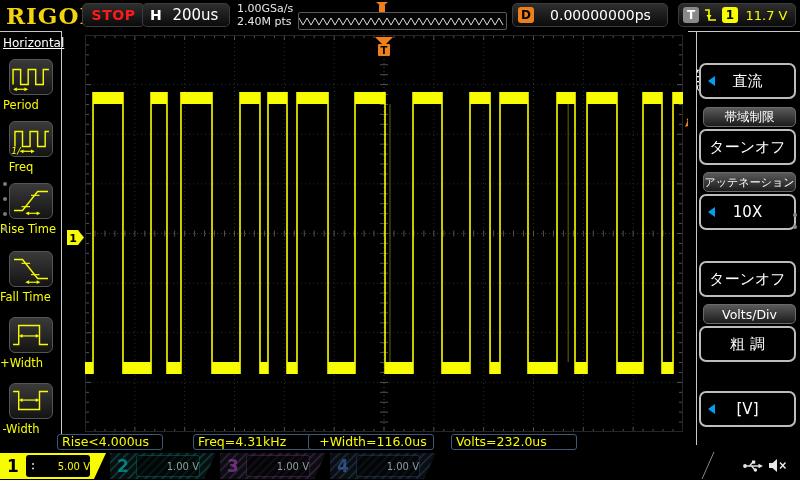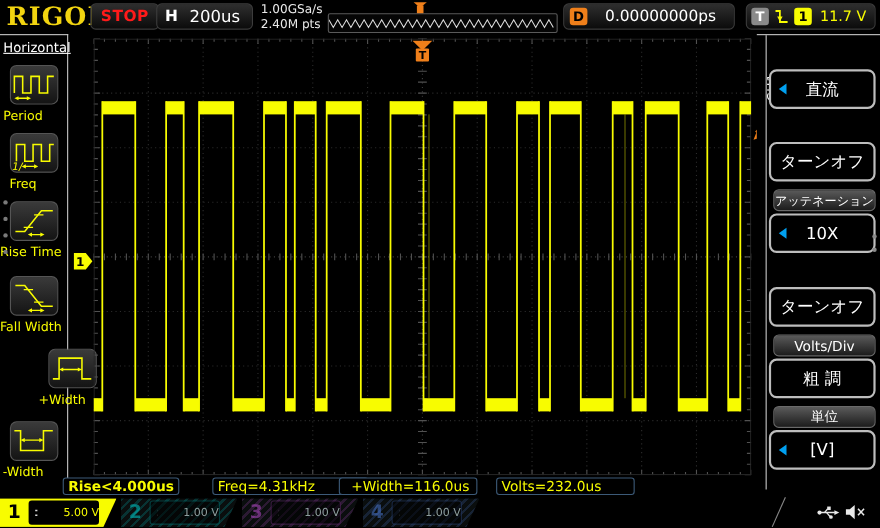--- a/index.html
+++ b/index.html
@@ -177,24 +177,24 @@
     <div class="lm-icon">
       <svg width="42" height="34" viewBox="0 0 44 36">
         <polyline points="4,8 13,8 29,28 40,28" fill="none" stroke="#f8fc00" stroke-width="1.5"></polyline>
         <line x1="12" y1="12" x2="21" y2="12" stroke="#f8fc00" stroke-width="1.2"></line>
         <line x1="22" y1="24" x2="31" y2="24" stroke="#f8fc00" stroke-width="1.2"></line>
         <line x1="19" y1="32" x2="29" y2="32" stroke="#f8fc00" stroke-width="1.2"></line>
         <polygon points="16,32 20,30 20,34" fill="#f8fc00"></polygon>
           <polygon points="32,32 28,30 28,34" fill="#f8fc00"></polygon>
       </svg>
     </div>
-    <div class="lm-label">Fall Width</div>
-  </div>
-
-  <div class="lm-item" style="top:283px;margin-left:35px;">
+    <div class="lm-label">Fall Time</div>
+  </div>
+
+  <div class="lm-item" style="top:283px;">
     <div class="lm-icon">
       <svg width="42" height="34" viewBox="0 0 44 36">
         <polyline points="3,28 9,28 9,8 31,8 31,28 40,28" fill="none" stroke="#f8fc00" stroke-width="1.5"></polyline>
         <line x1="12" y1="19" x2="28" y2="19" stroke="#f8fc00" stroke-width="1.3"></line>
         <polygon points="9,19 13,17 13,21" fill="#f8fc00"></polygon>
           <polygon points="31,19 27,17 27,21" fill="#f8fc00"></polygon>
       </svg>
     </div>
     <div class="lm-label">+Width</div>
   </div>
@@ -611,36 +611,37 @@
 <svg id="trig-level" width="16" height="18" style="top: 110.005px;">
   <rect x="6" y="1" width="5" height="12" transform="rotate(45 8.5 7)" fill="#ef7f1a"></rect>
   <polygon points="1,17 11,14 5,7" fill="#ef7f1a"></polygon>
 </svg>
 
 <svg id="ch1-marker" width="18" height="17" style="top: 228.994px;">
   <polygon points="0,1 11,1 17,8.5 11,16 0,16" fill="#f8fc00"></polygon>
   <text x="6" y="12.5" font-size="11" font-weight="bold" fill="#000" text-anchor="middle">1</text>
 </svg>
 
-<div class="meas" style="left:57px;width:106px;font-weight:bold;">Rise&lt;4.000us</div>
+<div class="meas" style="left:57px;width:106px;">Rise&lt;4.000us</div>
 <div class="meas" style="left:193px;width:142px;">Freq=4.31kHz</div>
 <div class="meas" style="left:308px;width:126px;text-align:center;">+Width=116.0us</div>
 <div class="meas" style="left:451px;width:126px;">Volts=232.0us</div>
 
 <div id="rightmenu">
   <div id="rm-line"></div>
   <div id="rm-ch">CH1</div>
 
   <div class="rm-item" style="top:9px;">
     <div class="rm-value">
       <span class="rm-arrow"></span>
       <span>直流</span>
     </div>
   </div>
   <div class="rm-item" style="top:75px;">
+    <div class="rm-header">帯域制限</div>
     <div class="rm-value">
 
       <span>ターンオフ</span>
     </div>
   </div>
   <div class="rm-item" style="top:140px;">
     <div class="rm-header" style="font-size:11px;">アッテネーション</div>
     <div class="rm-value">
       <span class="rm-arrow"></span>
       <span>10X</span>
@@ -653,21 +654,20 @@
     </div>
   </div>
   <div class="rm-item" style="top:272px;">
     <div class="rm-header">Volts/Div</div>
     <div class="rm-value">
 
       <span>粗 調</span>
     </div>
   </div>
   <div class="rm-item" style="top:337px;">
-    <div class="rm-header">単位</div>
     <div class="rm-value">
       <span class="rm-arrow"></span>
       <span>[V]</span>
     </div>
   </div>
 
   <div class="page-dot" style="top:181px;"></div>
   <div class="page-dot" style="top:193px;"></div>
 </div>
 

